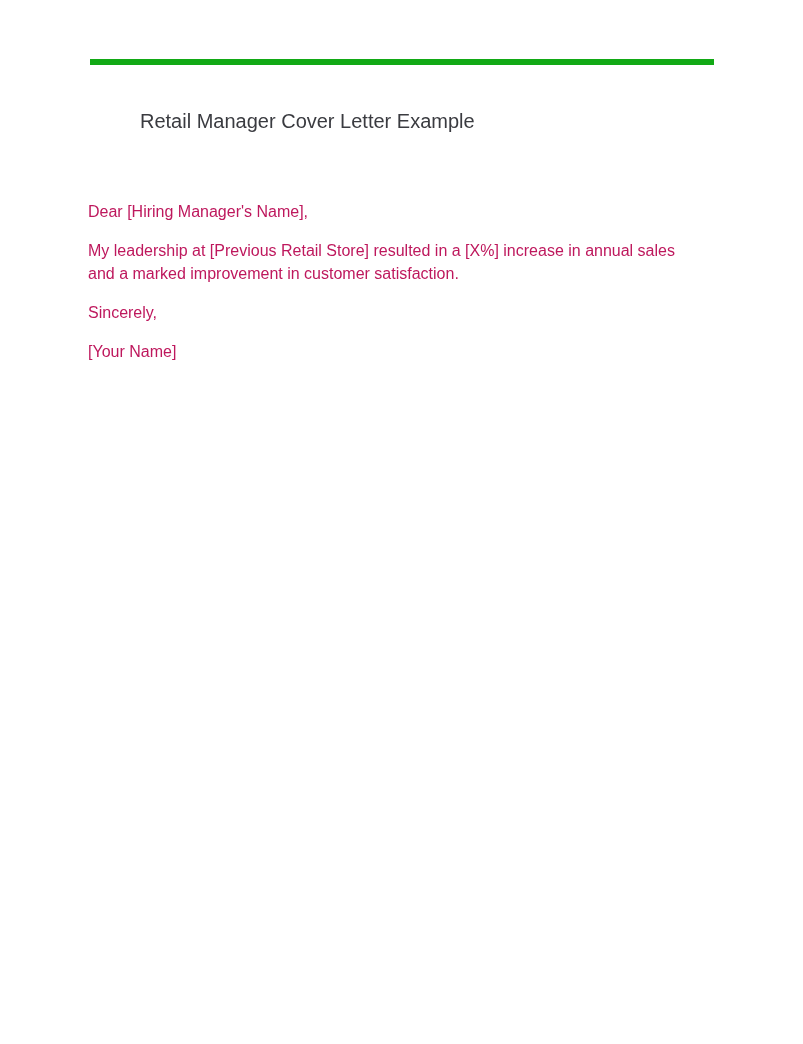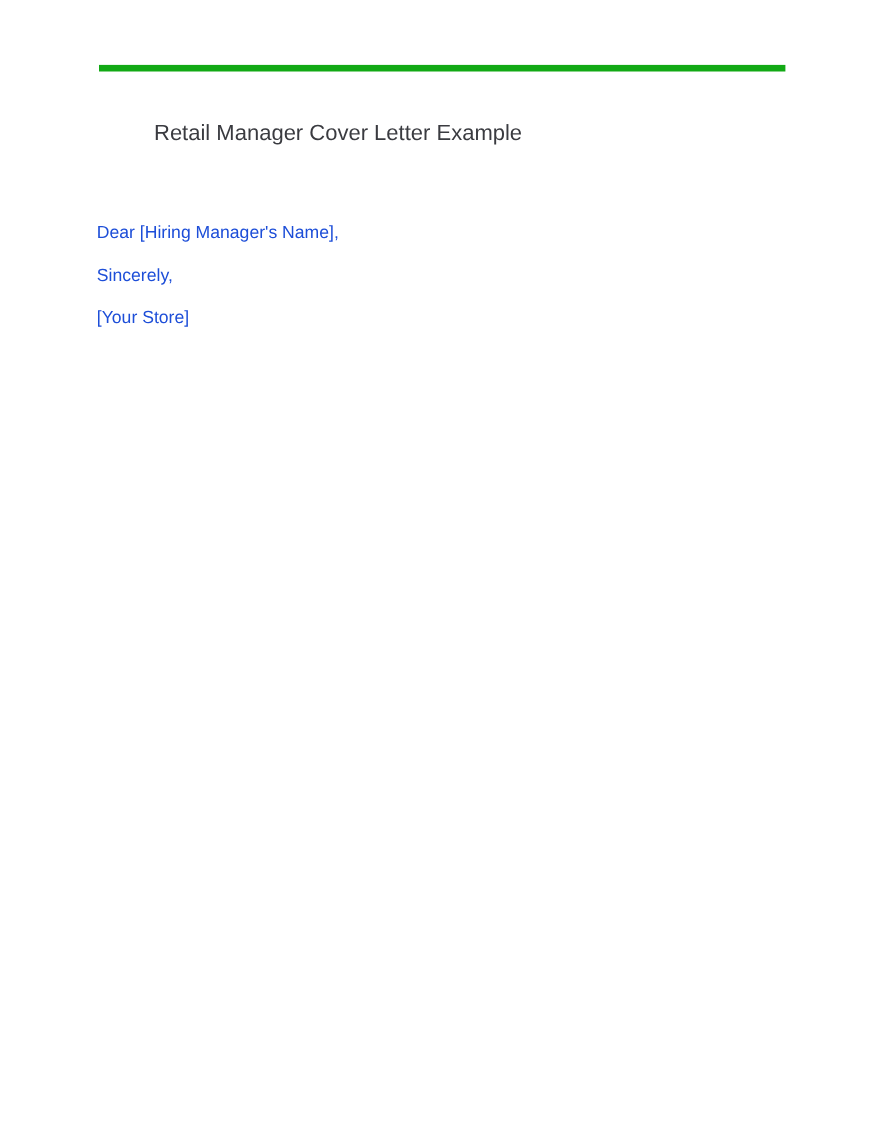--- a/index.html
+++ b/index.html
@@ -1,25 +1,26 @@
 <!DOCTYPE html>
 <html><head>
   <meta charset="utf-8">
   <style>
     html, body { margin: 0; padding: 0; background: #ffffff; }
     body { width: 803px; height: 1044px; position: relative; overflow: hidden;
       font-family: "Liberation Sans", sans-serif; color: #3d3d40; }
     .accent-bar { position: absolute; left: 90px; top: 59px; width: 624px; height: 6px; background: #12a915; }
     .title { position: absolute; left: 140px; top: 102px; margin: 0; font-size: 20px; font-weight: normal; color: #3a3b40; white-space: nowrap; line-height: 38px; }
-    .letter { position: absolute; left: 88px; top: 200px; width: 600px; font-size: 16px; line-height: 23px; color: #1d4ed8; }
+    .letter { position: absolute; left: 88px; top: 200px; width: 600px; font-size: 16px; line-height: 23px; color: #be185d; }
     .letter p { margin: 0 0 16px 0; }
   </style>
 </head>
 <body>
 
 <div class="accent-bar"></div>
 <h1 class="title">Retail Manager Cover Letter Example</h1>
 
 <div class="letter">
   <p>Dear [Hiring Manager's Name],</p>
+  <p>My leadership at [Previous Retail Store] resulted in a [X%] increase in annual sales and a marked improvement in customer satisfaction.</p>
   <p>Sincerely,</p>
-  <p>[Your Store]</p>
+  <p>[Your Name]</p>
 </div>
 
 </body></html>

